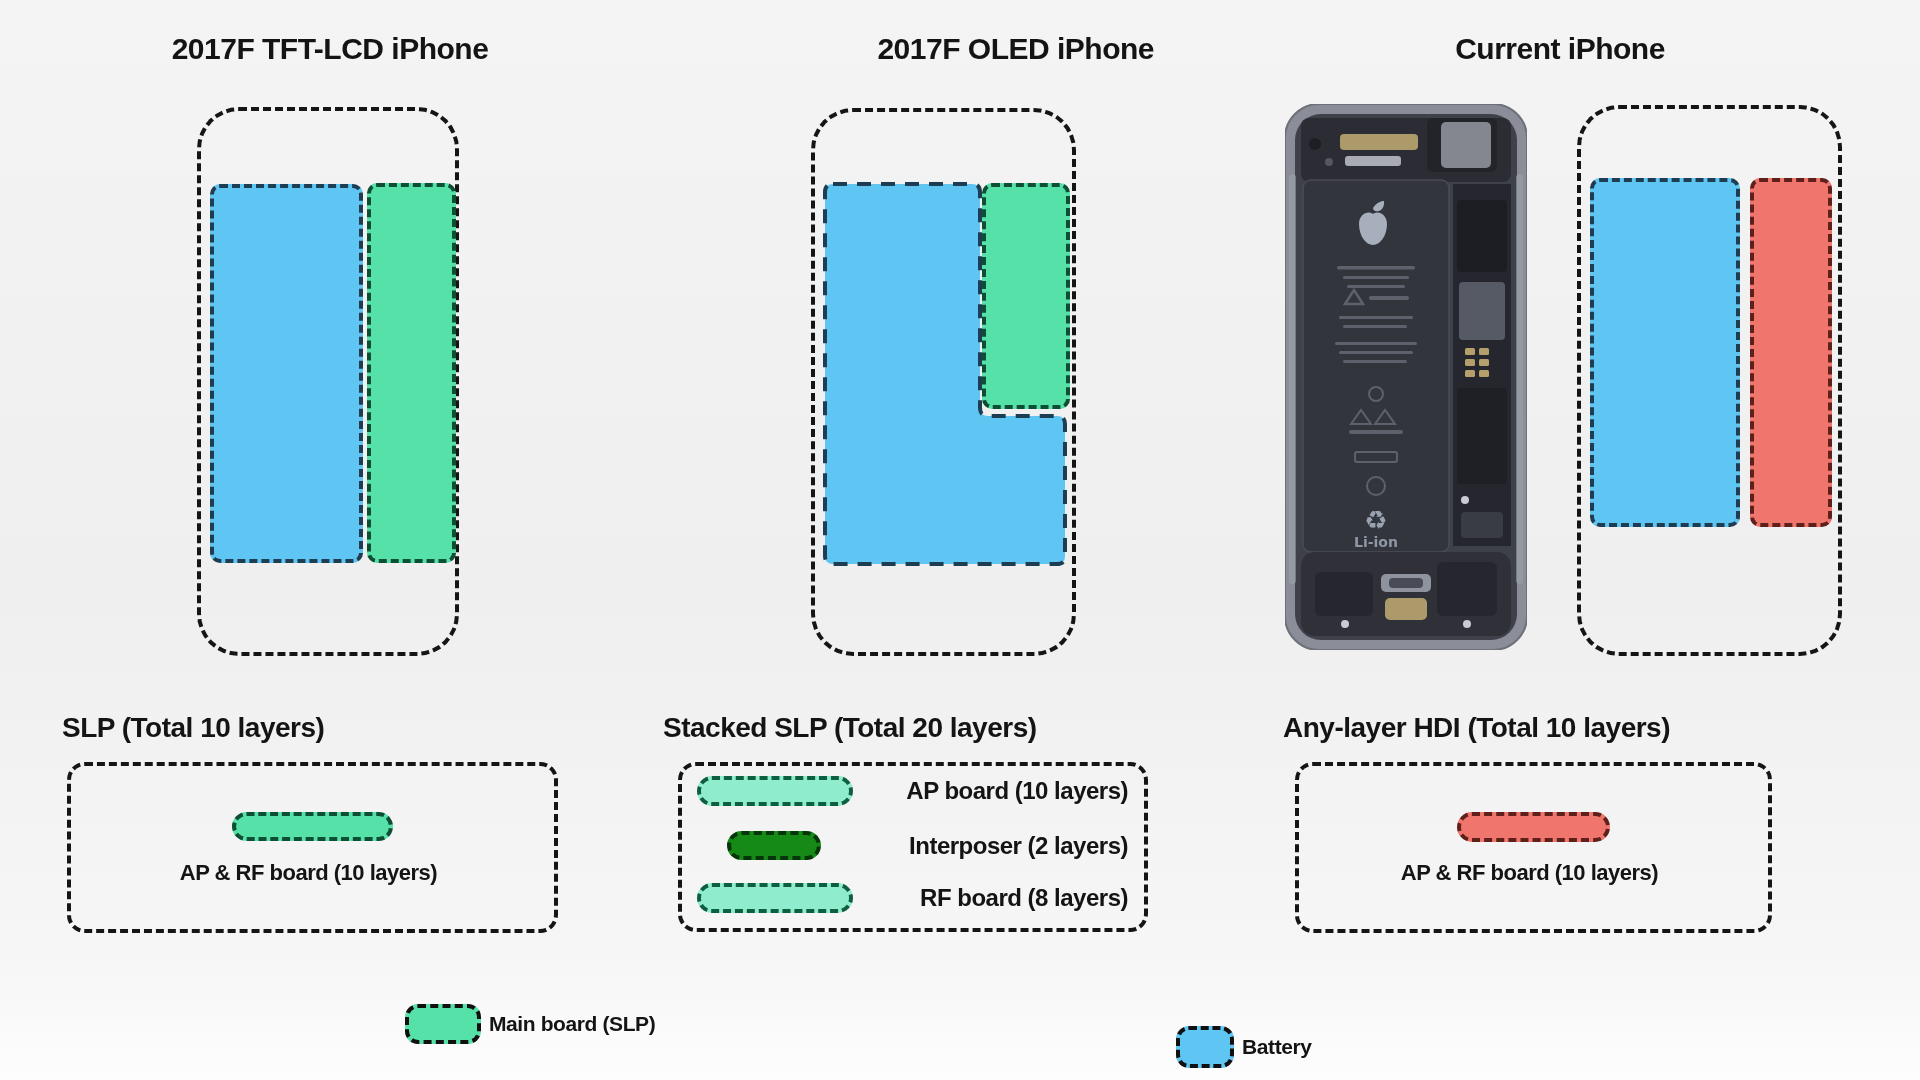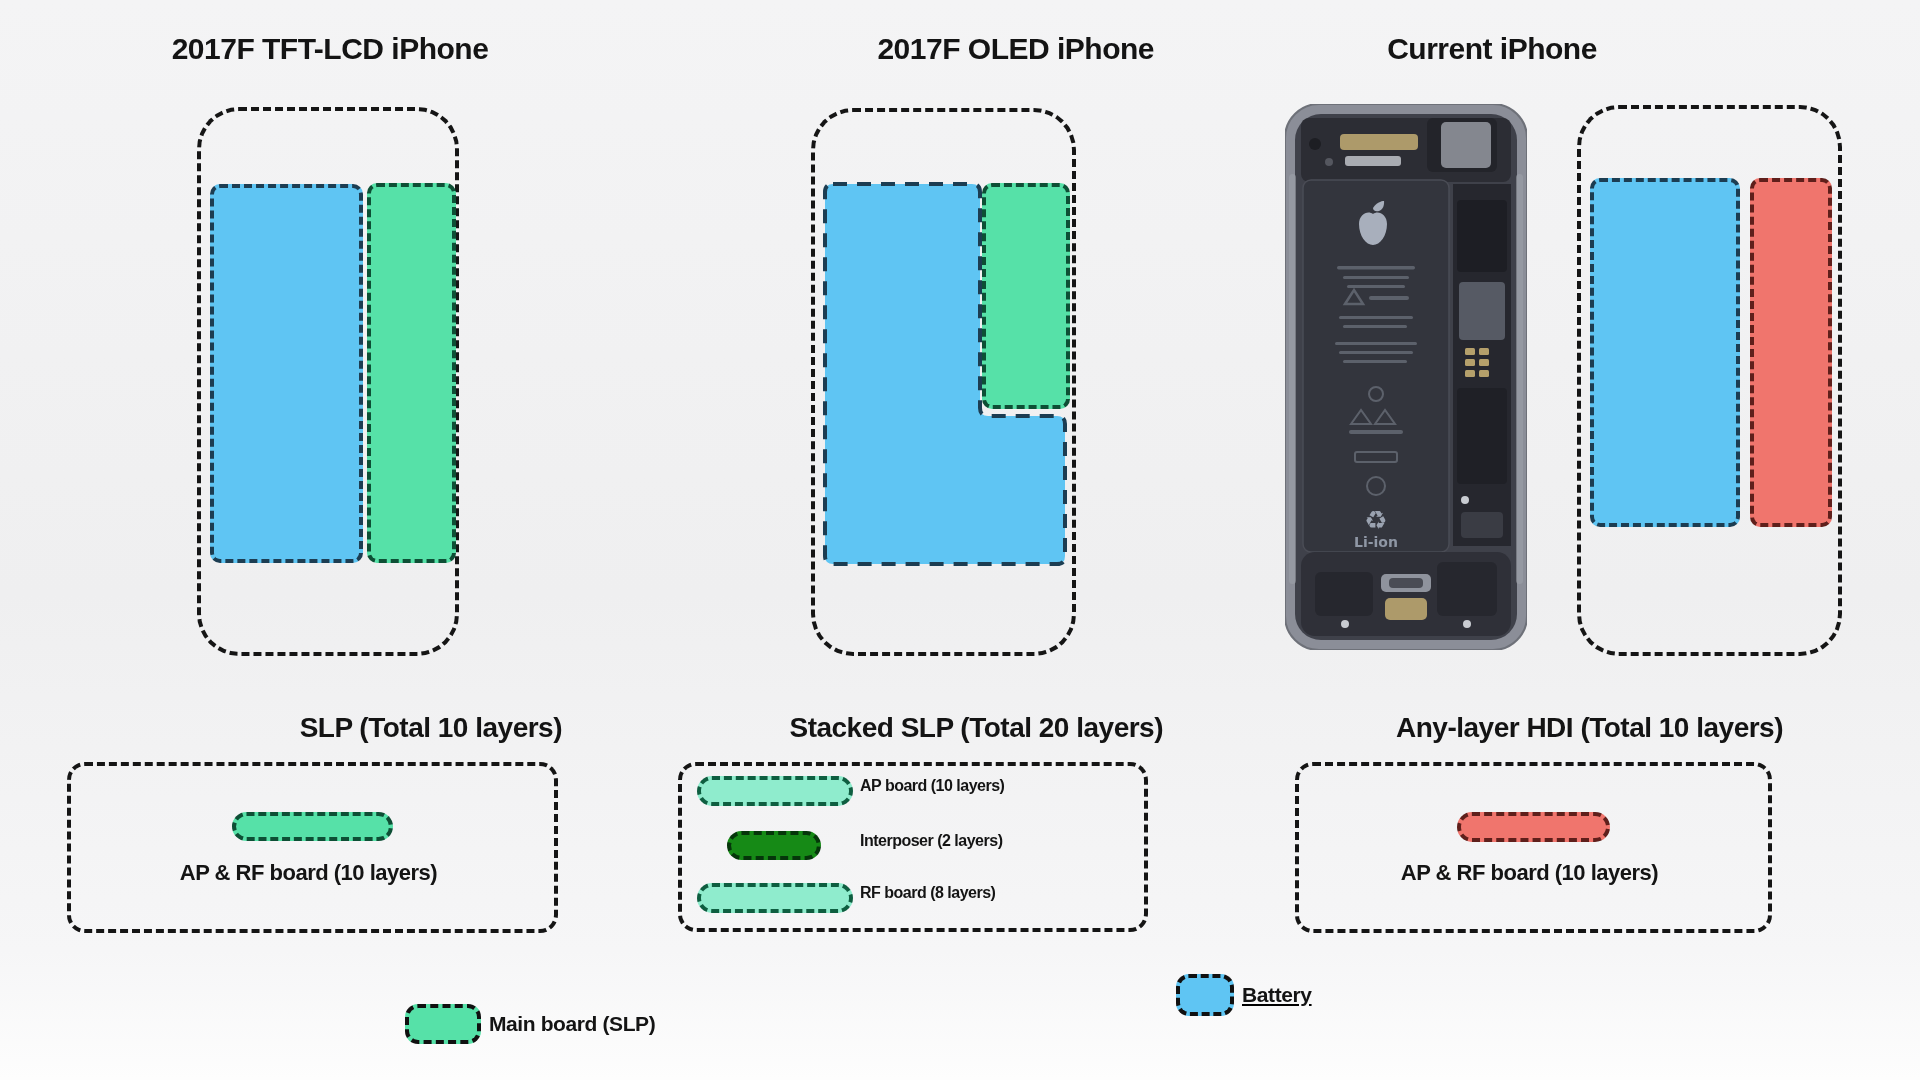--- a/index.html
+++ b/index.html
@@ -9,46 +9,46 @@
     background:linear-gradient(180deg,#f4f4f5 0%,#efeff0 55%,#f6f6f7 88%,#fdfdfd 100%);
   }
   .col-title{position:absolute;width:420px;text-align:center;font-size:30px;font-weight:700;color:var(--text);letter-spacing:-0.5px;}
   .phone-outline{
     position:absolute;border:4.5px dashed var(--outline-black);border-radius:42px;background:transparent;
   }
   .board-rect{position:absolute;border-radius:10px;}
   .fill-blue-rect{background:var(--battery-blue);border:4px dashed #1c3d52;}
   .fill-green-rect{background:var(--main-board-slp-green);border:4px dashed #0d4f35;}
   .fill-red-rect{background:var(--main-board-hdi-red);border:4px dashed #5f1f1b;}
-  .panel-title{position:absolute;width:500px;text-align:right;font-size:28px;font-weight:700;color:var(--text);letter-spacing:-0.5px;}
+  .panel-title{position:absolute;width:500px;text-align:left;font-size:28px;font-weight:700;color:var(--text);letter-spacing:-0.5px;}
   .panel-box{position:absolute;border:4px dashed var(--outline-black);border-radius:18px;}
   .pill{position:absolute;border-radius:15px;}
   .pill-slp{background:var(--main-board-slp-green);border:4px dashed #0d4f35;}
   .pill-mint{background:var(--stacked-pill-mint);border:4px dashed #0e5e40;}
   .pill-interposer{background:var(--interposer-green);border:4px dashed #05360a;}
   .pill-hdi{background:var(--main-board-hdi-red);border:4px dashed #5f1f1b;}
   .panel-label{position:absolute;font-size:22px;font-weight:700;color:var(--text);letter-spacing:-0.5px;}
   .panel-label.center{text-align:center;}
-  .panel-label.right{text-align:left;font-size:16px;}
+  .panel-label.right{text-align:right;font-size:24px;}
   .legend-item{position:absolute;display:flex;align-items:center;gap:8px;height:42px;}
   .legend-swatch{border:4px dashed #101010;border-radius:13px;flex:0 0 auto;}
   .legend-swatch.slp{width:68px;height:32px;background:var(--main-board-slp-green);}
   .legend-swatch.hdi{width:50px;height:34px;background:var(--main-board-hdi-red);}
   .legend-swatch.battery{width:50px;height:34px;background:var(--battery-blue);}
   .legend-label{font-size:21px;font-weight:700;color:var(--text);letter-spacing:-0.4px;white-space:nowrap;}
   svg text{font-family:"DejaVu Sans","Liberation Sans",sans-serif;}
 </style>
 </head>
 <body>
 
 <div id="stage">
 
   <div class="col-title" style="left:120px;top:32px;">2017F TFT-LCD iPhone</div>
   <div class="col-title" style="left:734px;top:32px;text-align:right;">2017F OLED iPhone</div>
-  <div class="col-title" style="left:1282px;top:32px;">Current iPhone</div>
+  <div class="col-title" style="left:1350px;top:32px;">Current iPhone</div>
 
   <div class="phone-outline" style="left:197px;top:107px;width:254px;height:541px;"></div>
   <div class="board-rect fill-blue-rect" style="left:210px;top:184px;width:145px;height:371px;"></div>
   <div class="board-rect fill-green-rect" style="left:367px;top:183px;width:81px;height:372px;"></div>
 
   <div class="phone-outline" style="left:811px;top:108px;width:257px;height:540px;"></div>
   <svg style="position:absolute;left:820px;top:179px;" width="250" height="390" viewBox="0 0 250 390">
     <path d="M 13 5 L 152 5 Q 160 5 160 13 L 160 229 Q 160 237 168 237 L 237 237 Q 245 237 245 245 L 245 377 Q 245 385 237 385 L 13 385 Q 5 385 5 377 L 5 13 Q 5 5 13 5 Z" style="fill:var(--battery-blue);stroke:#1c3d52;stroke-width:4;stroke-dasharray:14 10;"></path>
   </svg>
   <div class="board-rect fill-green-rect" style="left:982px;top:183px;width:80px;height:218px;"></div>
@@ -143,18 +143,18 @@
 
   <div class="panel-title" style="left:1283px;top:712px;">Any-layer HDI (Total 10 layers)</div>
   <div class="panel-box" style="left:1295px;top:762px;width:469px;height:163px;"></div>
   <div class="pill pill-hdi" style="left:1457px;top:812px;width:145px;height:22px;"></div>
   <div class="panel-label center" style="left:1297px;top:860px;width:465px;">AP &amp; RF board (10 layers)</div>
 
   <div class="legend-item" style="left:405px;top:1003px;">
     <div class="legend-swatch slp"></div>
     <span class="legend-label">Main board (SLP)</span>
   </div>
-  <div class="legend-item" style="left:1176px;top:974px;text-decoration:underline;">
+  <div class="legend-item" style="left:1176px;top:1026px;">
     <div class="legend-swatch battery"></div>
     <span class="legend-label">Battery</span>
   </div>
 
 </div>
 
 </body></html>

